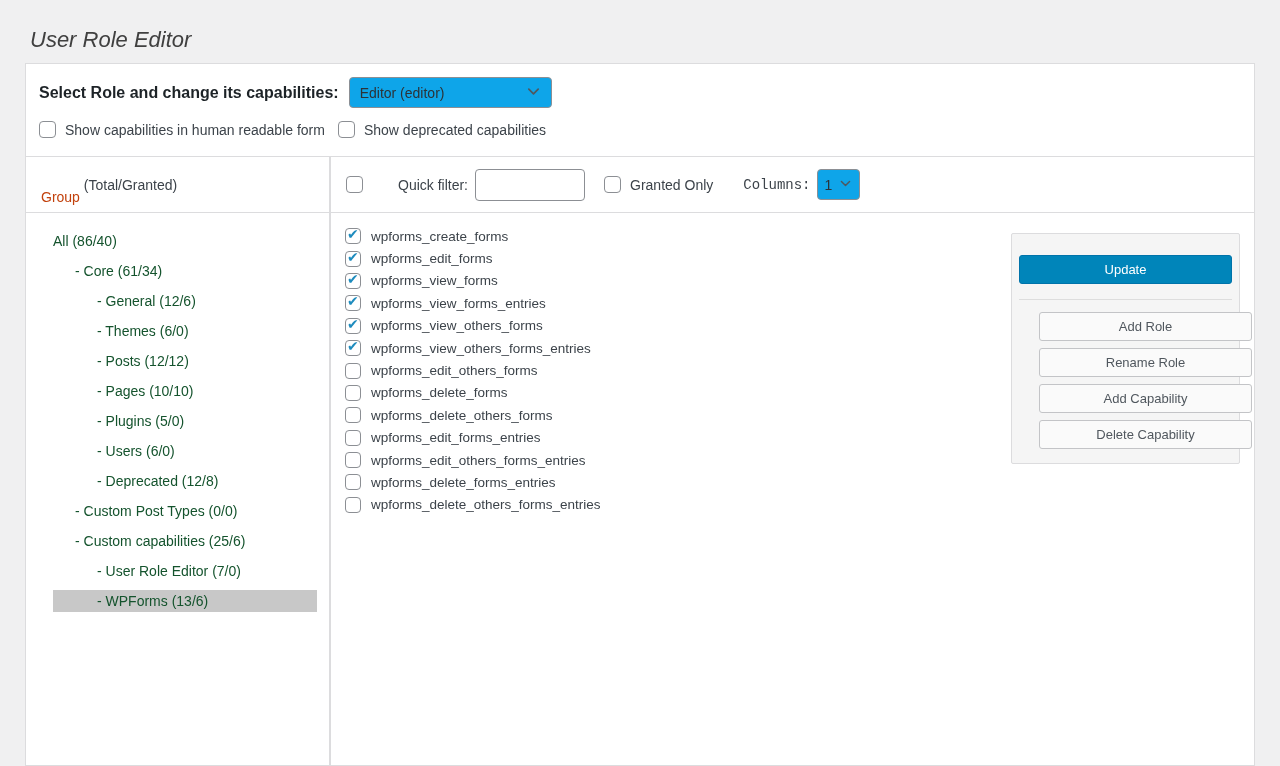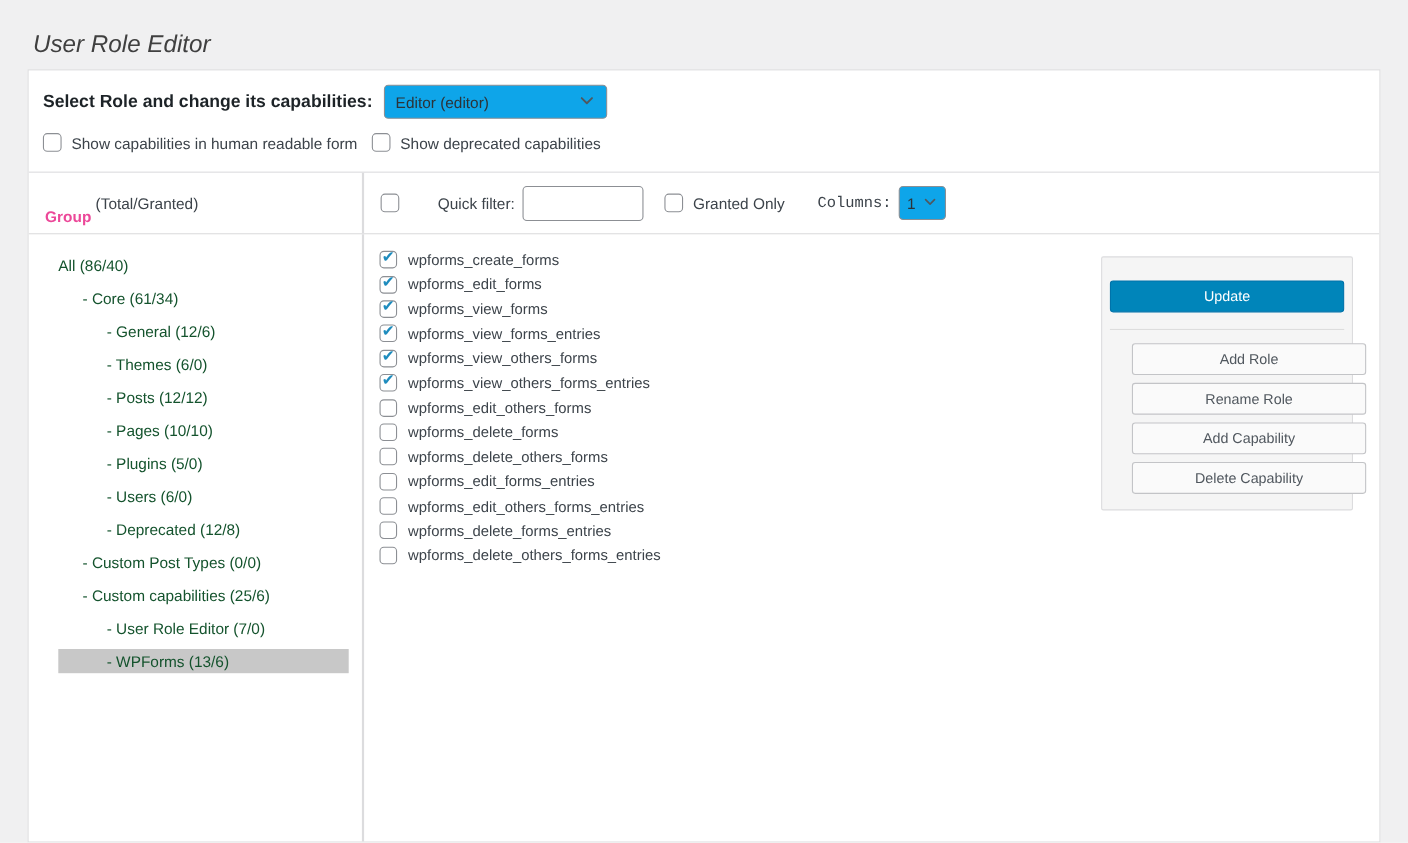--- a/index.html
+++ b/index.html
@@ -46,21 +46,21 @@
     font-family: "DejaVu Sans", sans-serif;
   }
   .opts-row label { margin-left: 9px; cursor: pointer; }
   .opts-row .gap { width: 13px; }
   
   .header-row { display: flex; height: 56px; border-bottom: 1px solid #dcdcde; }
   .group-header {
     width: 305px; flex: 0 0 auto; border-right: 2px solid #dcdcde;
     display: flex; align-items: center; padding-left: 15px; font-size: 14px; color: #3c434a;
   }
-  .group-header .b { font-weight: 700; color: #ec4899; margin-top: 24px; }
+  .group-header .b { font-weight: 400; color: #c2410c; margin-top: 24px; }
   .filter-header { display: flex; align-items: center; flex: 1; padding-left: 15px; font-size: 14px; }
   .filter-header .qf-label { margin-left: 35px; }
   .qf-input {
     width: 110px; height: 32px; margin-left: 7px;
     border: 1px solid #8c8f94; border-radius: 4px; background: #fff;
     font-size: 14px; padding: 0 8px; font-family: inherit; color: #2c3338;
   }
   .filter-header .go-cb { margin-left: 19px; }
   .filter-header .go-label { margin-left: 9px; }
   .filter-header .cols-label { margin-left: 30px; margin-right: 6px; font-family: Liberation Mono, monospace; }
@@ -74,21 +74,21 @@
   .tree-item.lvl1 { padding-left: 22px; }
   .tree-item.lvl2 { padding-left: 44px; }
   .tree-item.selected { background: #c8c8c8; }
   .main { flex: 1; position: relative; padding: 12px 0 0 14px; }
   .cap-row { display: flex; align-items: center; height: 22.4px; }
   .cap-row .cb { width: 16px; height: 16px; }
   .cap-row .cb.checked::after { font-size: 14px; top: -3px; left: 1px; }
   .cap-row label { margin-left: 10px; font-size: 13.5px; color: #3c434a; cursor: pointer; }
   
   .actions-panel {
-    position: absolute; top: 20px; right: 24px; width: 229px;
+    position: absolute; top: 20px; right: 14px; width: 229px;
     background: #f5f5f5; border: 1px solid #dcdcde; border-radius: 2px;
     padding: 11px 7px 10px 7px;
   }
   .btn {
     display: block; width: 100%; height: 29px; border-radius: 3px;
     font-size: 13px; font-family: inherit; cursor: pointer;
   }
   .btn.primary {
     background: #0085ba; border: 1px solid #0073aa; color: #fff;
     margin: 10px 0 15px 0;

